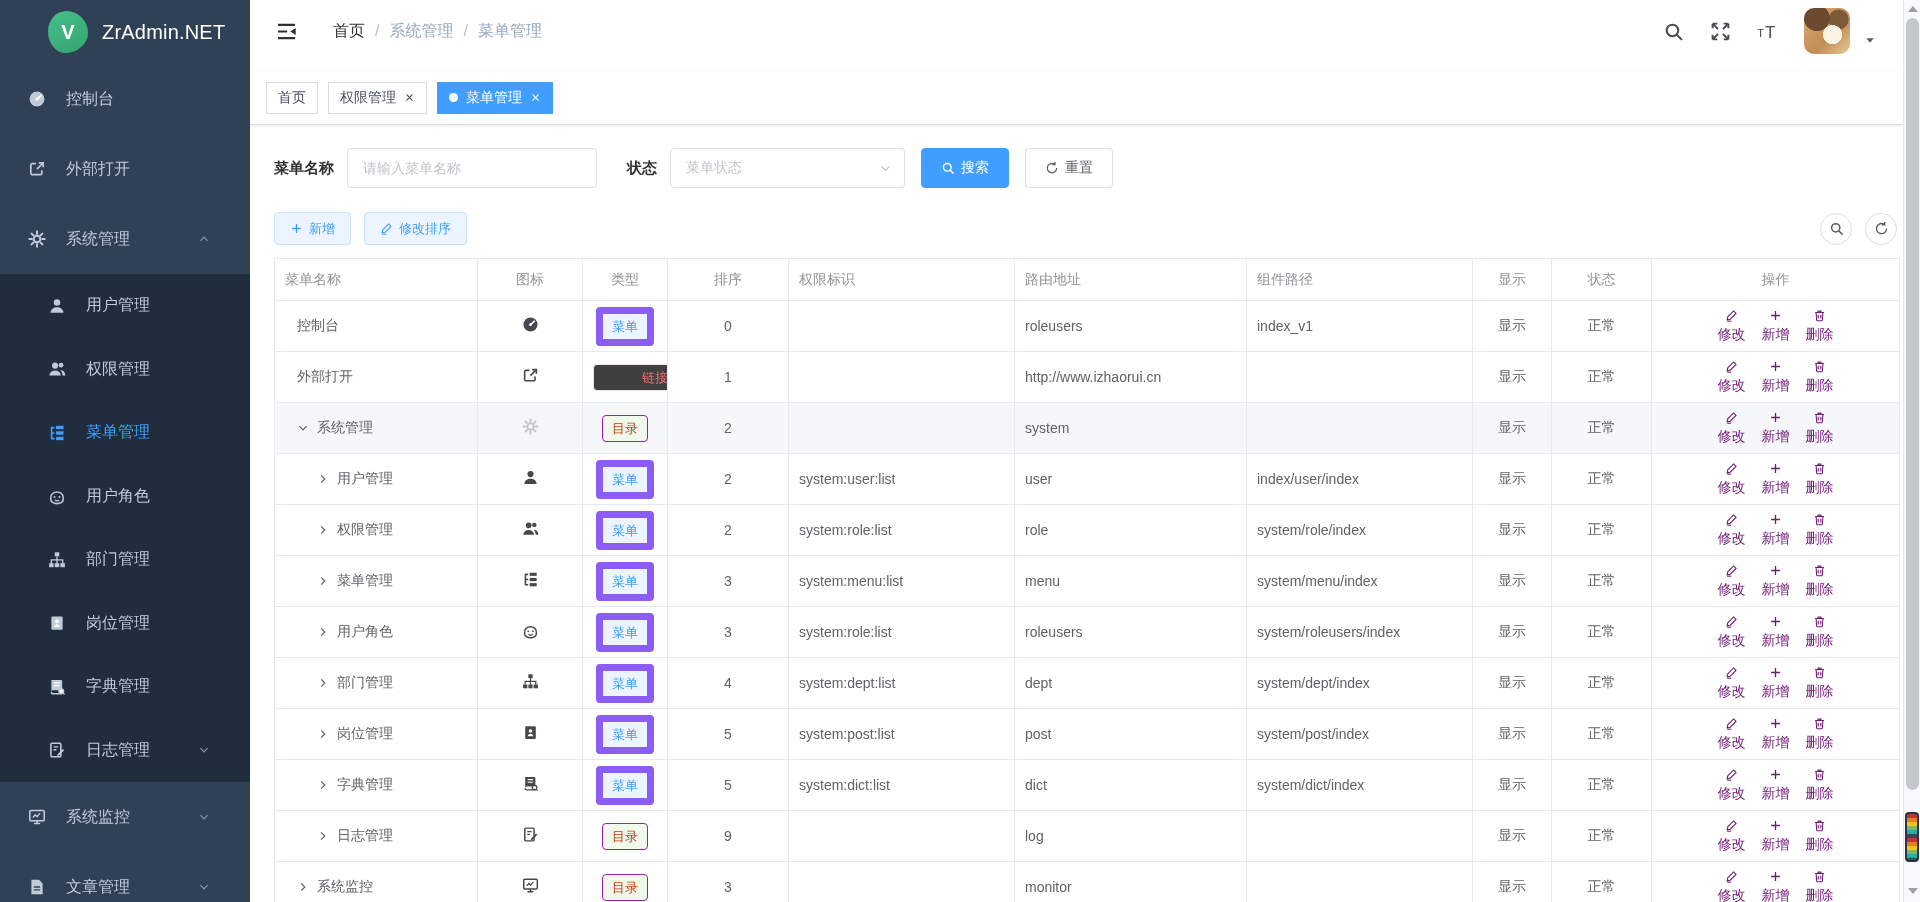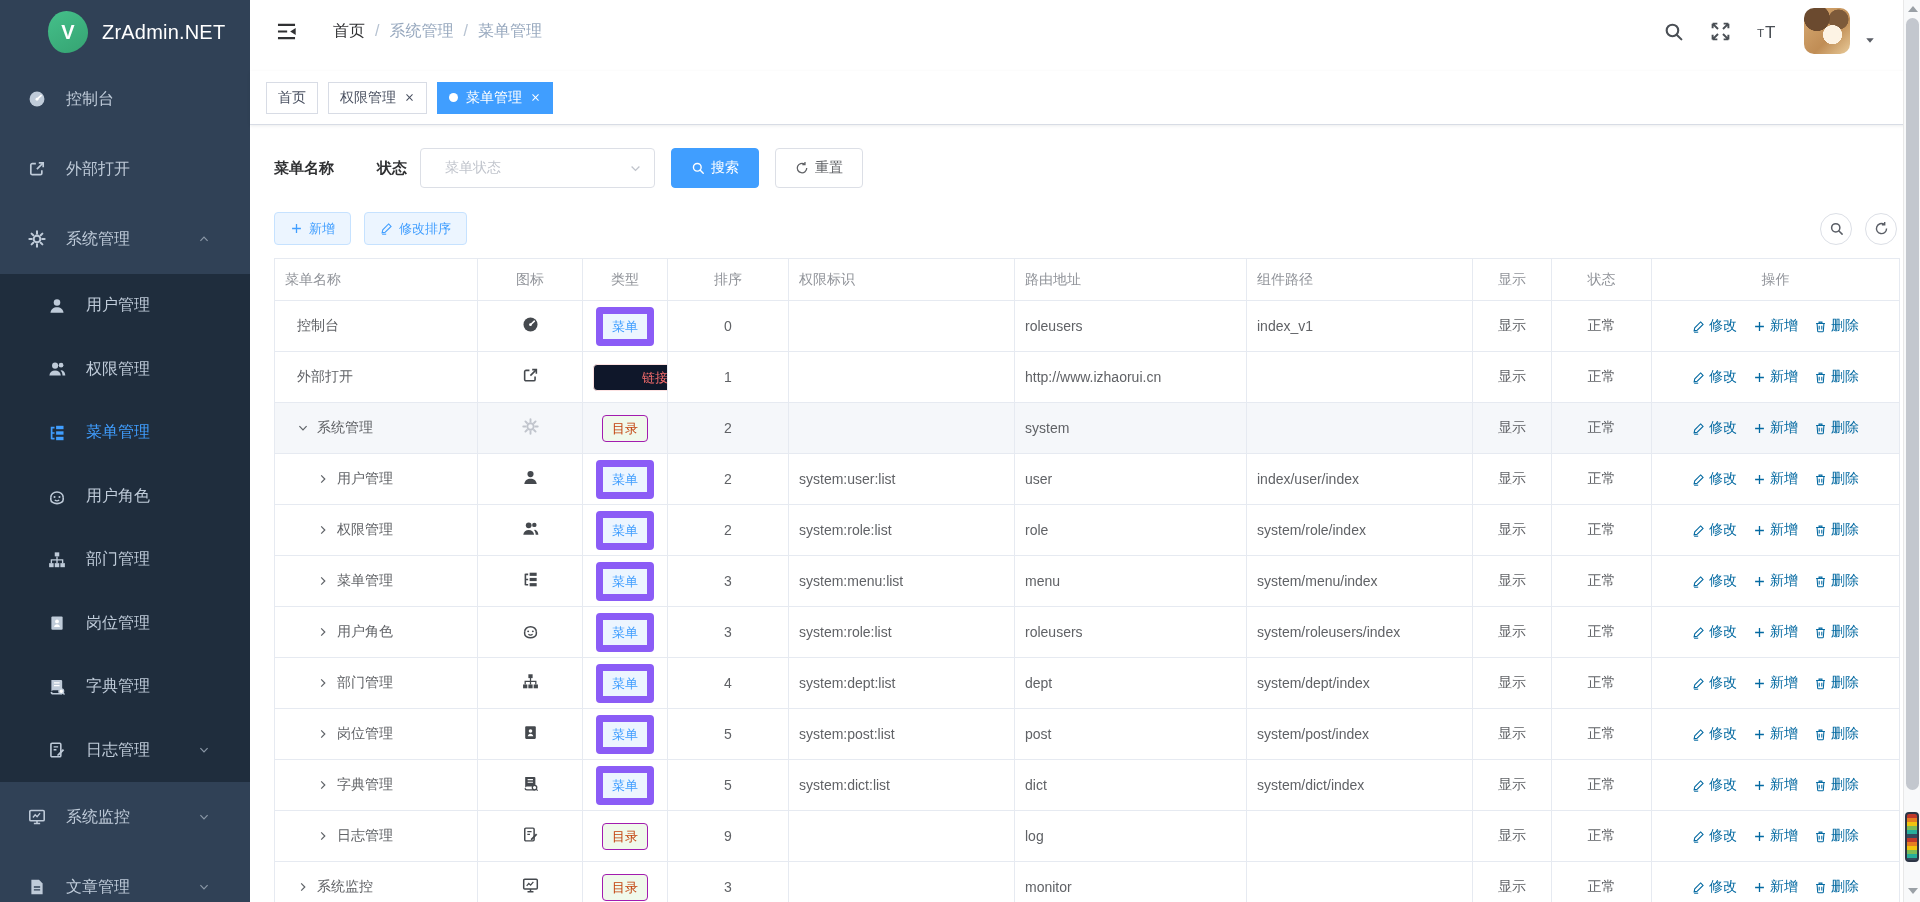--- a/index.html
+++ b/index.html
@@ -50,21 +50,21 @@
   .tab .tclose { width:11px; height:11px; }
 
   .content { flex:1; padding:14px 23px 0 24px; overflow:hidden; background:#fff; }
 
   
   .filters { display:flex; align-items:center; height:40px; }
   .f-label { font-weight:bold; font-size:15px; color:#303133; margin-right:13px; white-space:nowrap; }
   .inp { width:250px; height:40px; border:1px solid #dcdfe6; border-radius:4px; padding:0 15px; font-size:14px; color:#606266; outline:none; font-family:inherit; }
   .inp::placeholder { color:#c0c4cc; }
   .f-label2 { margin-left:30px; }
-  .select { width:235px; height:40px; border:1px solid #dcdfe6; border-radius:4px; padding:0 12px 0 24px; display:flex; align-items:center; font-size:14px; color:#c0c4cc; cursor:pointer; background:#fff; }
+  .select { width:235px; height:40px; border:1px solid #dcdfe6; border-radius:4px; padding:0 12px 0 15px; display:flex; align-items:center; font-size:14px; color:#c0c4cc; cursor:pointer; background:#fff; }
   .select .chev { margin-left:auto; width:13px; height:13px; color:#c0c4cc; }
   .btn { height:40px; display:inline-flex; align-items:center; gap:6px; padding:0 19px; border-radius:4px; font-size:14px; cursor:pointer; border:1px solid transparent; font-family:inherit; }
   .btn .icon { width:14px; height:14px; }
   .btn-primary { background:#409eff; border-color:#409eff; color:#fff; margin-left:16px; }
   .btn-default { background:#fff; border-color:#dcdfe6; color:#606266; margin-left:16px;padding-left:19px; }
 
   
   .toolbar { display:flex; align-items:center; margin-top:24px; }
   .btn-plain { height:33px; display:inline-flex; align-items:center; gap:6px; padding:0 15px; background:#ecf5ff; border:1px solid #c6e2ff; color:#409eff; border-radius:4px; font-size:13px; margin-right:13px; cursor:pointer; font-family:inherit; }
   .btn-plain .icon { width:13px; height:13px; }
@@ -78,24 +78,24 @@
   .tbl th { height:42px; color:#909399; font-weight:normal; background:#fff; }
   .tbl td { height:51px; color:#606266; background:#fff; }
   .tbl tr.hl td { background:#f5f7fa; }
   .al { text-align:left; } .ac { text-align:center; }
   .name-wrap { display:flex; align-items:center; padding-left:12px; }
   .tree-arrow { width:12px; height:12px; color:#5f6368; margin-right:8px; }
   .row-icon { display:inline-flex; width:17px; height:17px; color:#45494e; }
   .row-icon.muted { color:#c0c4cc; }
   .tag { display:inline-block; padding:6px 9px; font-size:13px; line-height:1; border-radius:4px; }
   .tag-menu { color:#409eff; background:#ecf5ff; border:7px solid #8b5cf6; }
-  .tag-link { color:#f56c6c; background:#0f172a; border:1px solid #fde2e2;padding-left:48px; }
+  .tag-link { color:#f56c6c; background:#404040; border:1px solid #fde2e2;padding-left:48px; }
   .tag-dir  { color:#c2410c; background:#f0f9eb; border:1px solid #a21caf; }
   .acts { display:flex; justify-content:center; gap:16px; }
-  .act { color:#0369a1; display:inline-flex; align-items:center; gap:4px; font-size:14px; cursor:pointer; text-decoration:none; }
+  .act { color:#701a75; display:inline-flex; align-items:center; gap:4px; font-size:14px; cursor:pointer; text-decoration:none;flex-direction:column; }
   .act .icon { width:13px; height:13px; }
 
   
   .scrollbar { position:absolute; top:0; right:0; width:17px; height:902px; background:#f8f9fa; border-left:1px solid #e8e8e8; z-index:10; }
   .sb-up { position:absolute; top:6px; left:4px; width:0; height:0; border-left:5px solid transparent; border-right:5px solid transparent; border-bottom:6px solid #9aa0a6; }
   .sb-down { position:absolute; bottom:8px; left:4px; width:0; height:0; border-left:5px solid transparent; border-right:5px solid transparent; border-top:6px solid #9aa0a6; }
   .sb-thumb { position:absolute; top:18px; left:2px; width:13px; height:772px; background:#c3c7ce; border-radius:7px; }
   .sb-badge { position:absolute; top:812px; left:1px; width:14px; height:50px; border-radius:4px; border:2px solid #2c3545;
     background:repeating-linear-gradient(180deg,#c0392b 0 4px,#e67e22 4px 8px,#f1c40f 8px 12px,#7dbb57 12px 16px,#27ae9b 16px 20px,#34495e 20px 24px); }
 </style>
@@ -333,20 +333,21 @@
               <path d="M3.6 3.6l8.8 8.8M12.4 3.6l-8.8 8.8"></path>
             </svg>
           </span>
         </span>
       </div>
 
     <section class="content">
 
       <div class="filters">
         <span class="f-label">菜单名称</span>
+        <input class="inp" type="text" placeholder="请输入菜单名称" style="">
         <span class="f-label f-label2">状态</span>
         <div class="select">
           <span>菜单状态</span>
           <span class="icon chev">
               <svg viewBox="0 0 16 16" fill="none" stroke="currentColor" stroke-width="1.6">
                 <path d="M3.2 5.6L8 10.4l4.8-4.8"></path>
               </svg>
             </span>
         </div>
         <button class="btn btn-primary">

